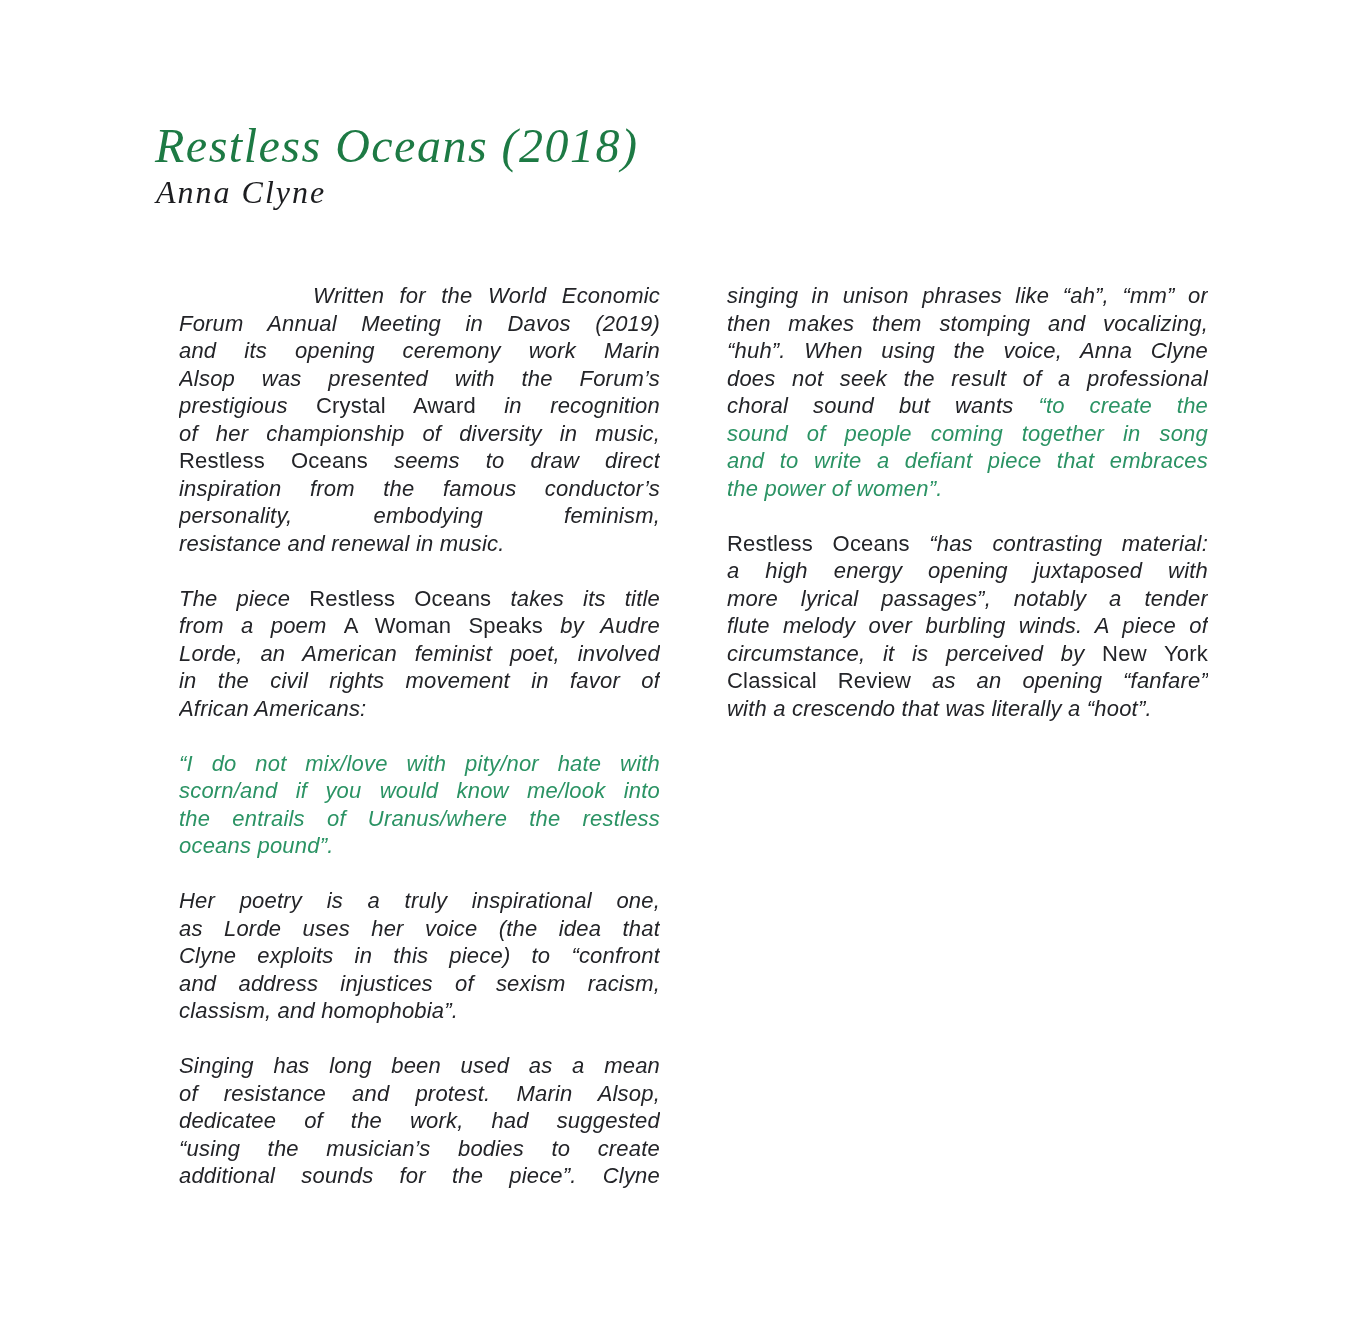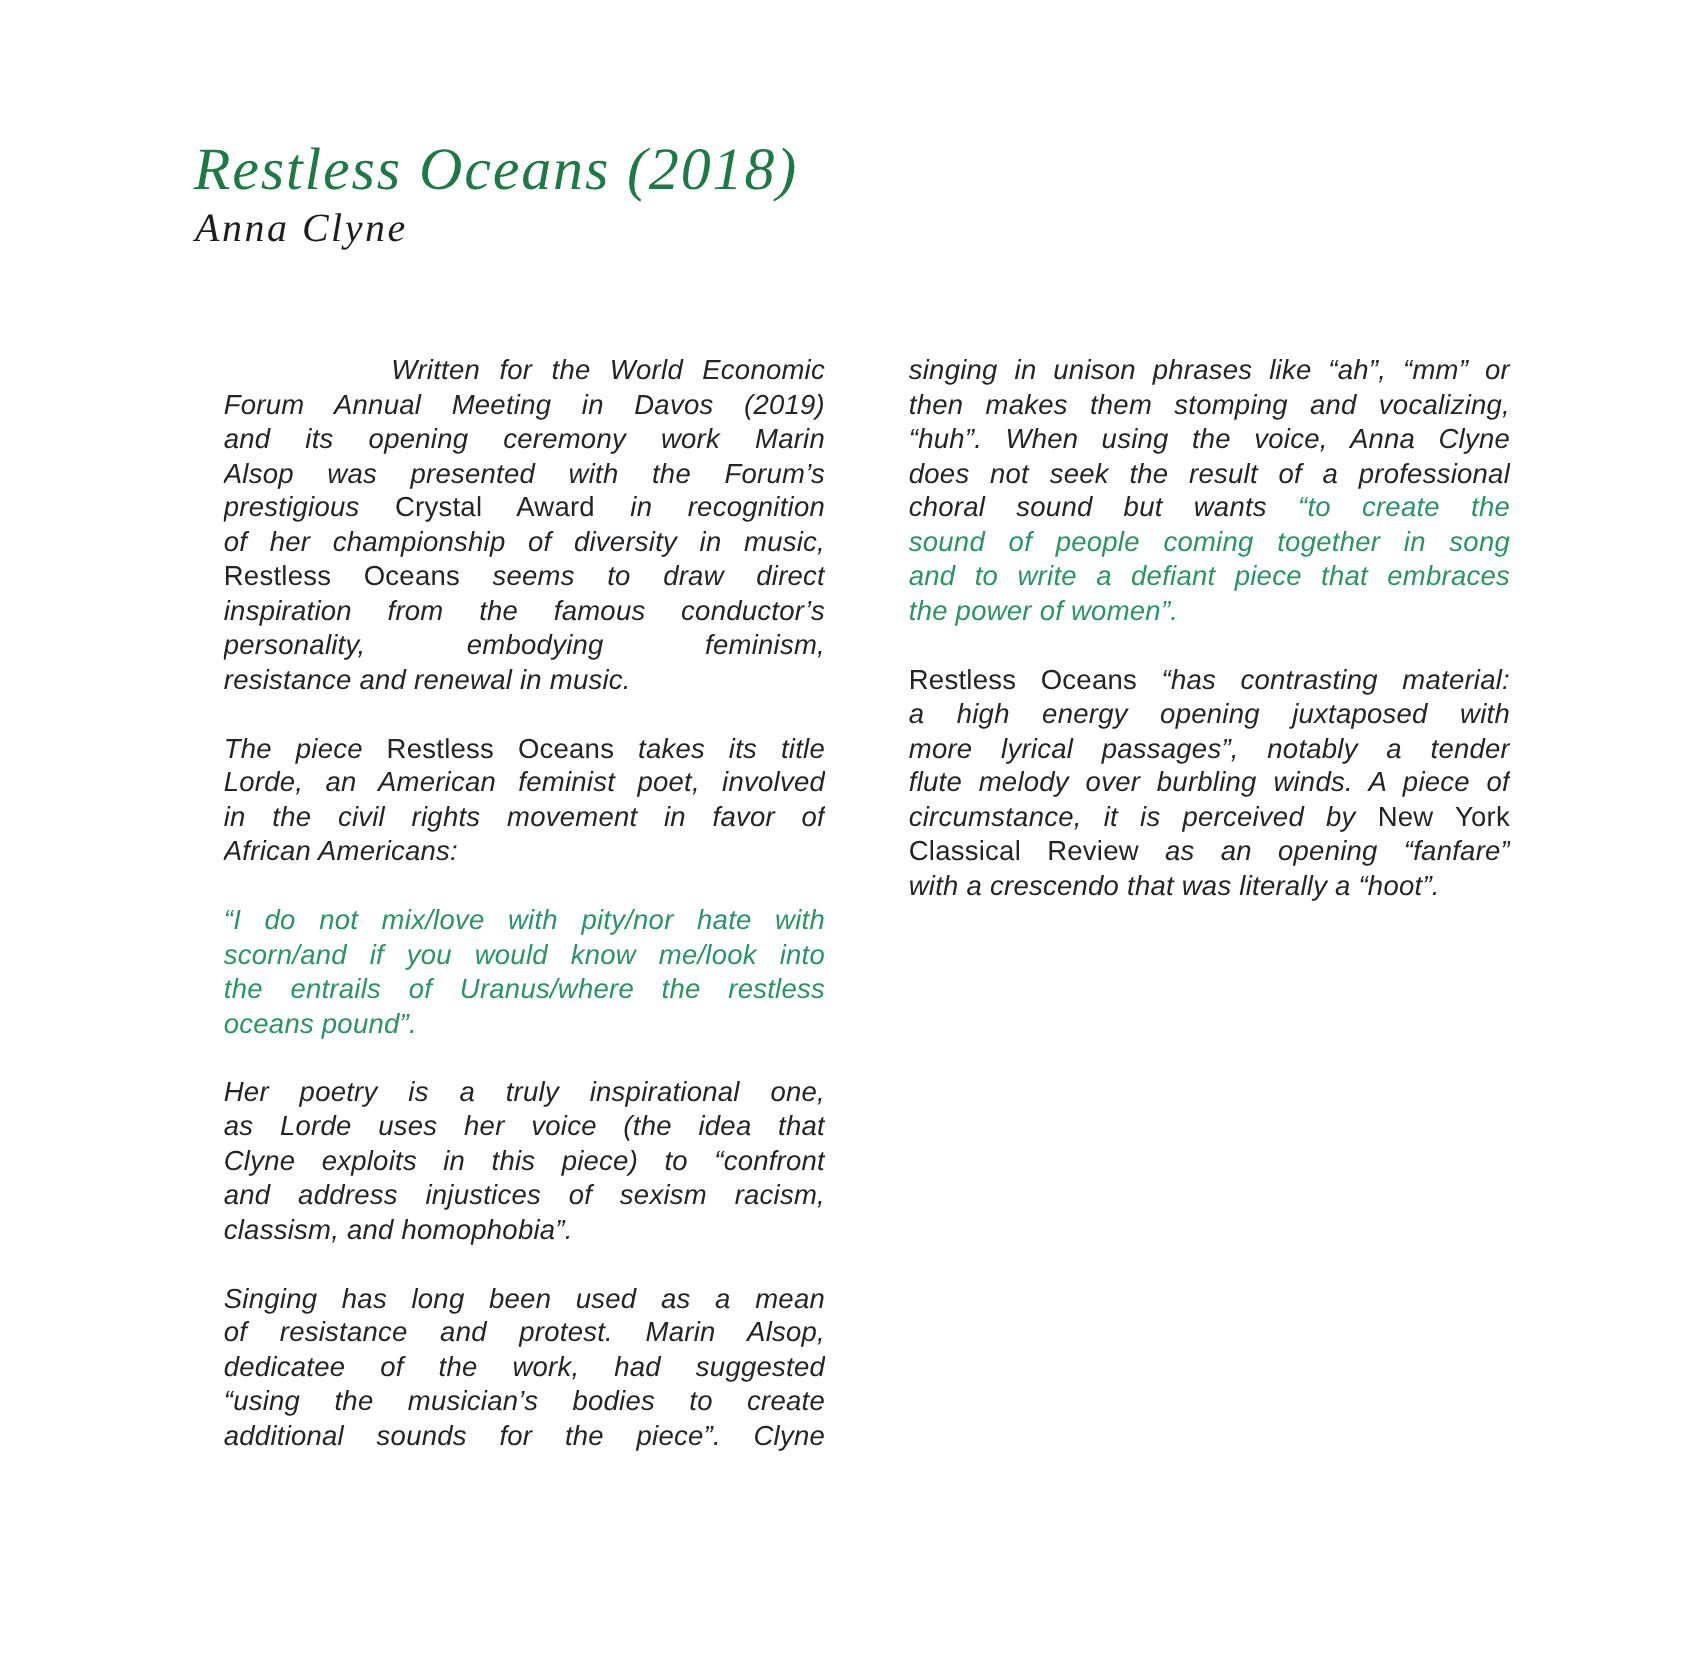--- a/index.html
+++ b/index.html
@@ -4,21 +4,21 @@
 <style>
   html, body { margin: 0; padding: 0; background: #ffffff; }
   .page {
     position: relative;
     width: 1350px;
     height: 1336px;
     background: var(--bg, #ffffff);
     overflow: hidden;
     font-family: "Liberation Sans", sans-serif;
   }
-  .header { position: absolute; left: 155px; top: 111px; }
+  .header { position: absolute; left: 155px; top: 121px; }
   .title {
     margin: 0;
     font-family: "Liberation Serif", "DejaVu Serif", serif;
     font-style: italic;
     font-weight: 400;
     font-size: 48px;
     line-height: 1.05;
     letter-spacing: 1.5px;
     color: var(--title-green, #1d7a44);
   }
@@ -76,20 +76,21 @@
           <div class="line"><span>Alsop was presented with the Forum’s</span></div>
           <div class="line"><span>prestigious </span><span class="run-upright">Crystal Award</span><span> in recognition</span></div>
           <div class="line"><span>of her championship of diversity in music,</span></div>
           <div class="line"><span class="run-upright">Restless Oceans</span><span> seems to draw direct</span></div>
           <div class="line"><span>inspiration from the famous conductor’s</span></div>
           <div class="line"><span>personality, embodying feminism,</span></div>
           <div class="line end"><span>resistance and renewal in music.</span></div>
         </div>
         <div class="paragraph">
           <div class="line"><span>The piece </span><span class="run-upright">Restless Oceans</span><span> takes its title</span></div>
+          <div class="line"><span>from a poem </span><span class="run-upright">A Woman Speaks</span><span> by Audre</span></div>
           <div class="line"><span>Lorde, an American feminist poet, involved</span></div>
           <div class="line"><span>in the civil rights movement in favor of</span></div>
           <div class="line end"><span>African Americans:</span></div>
         </div>
         <div class="paragraph">
           <div class="line"><span class="run-green">“I do not mix/love with pity/nor hate with</span></div>
           <div class="line"><span class="run-green">scorn/and if you would know me/look into</span></div>
           <div class="line"><span class="run-green">the entrails of Uranus/where the restless</span></div>
           <div class="line end"><span class="run-green">oceans pound”.</span></div>
         </div>

